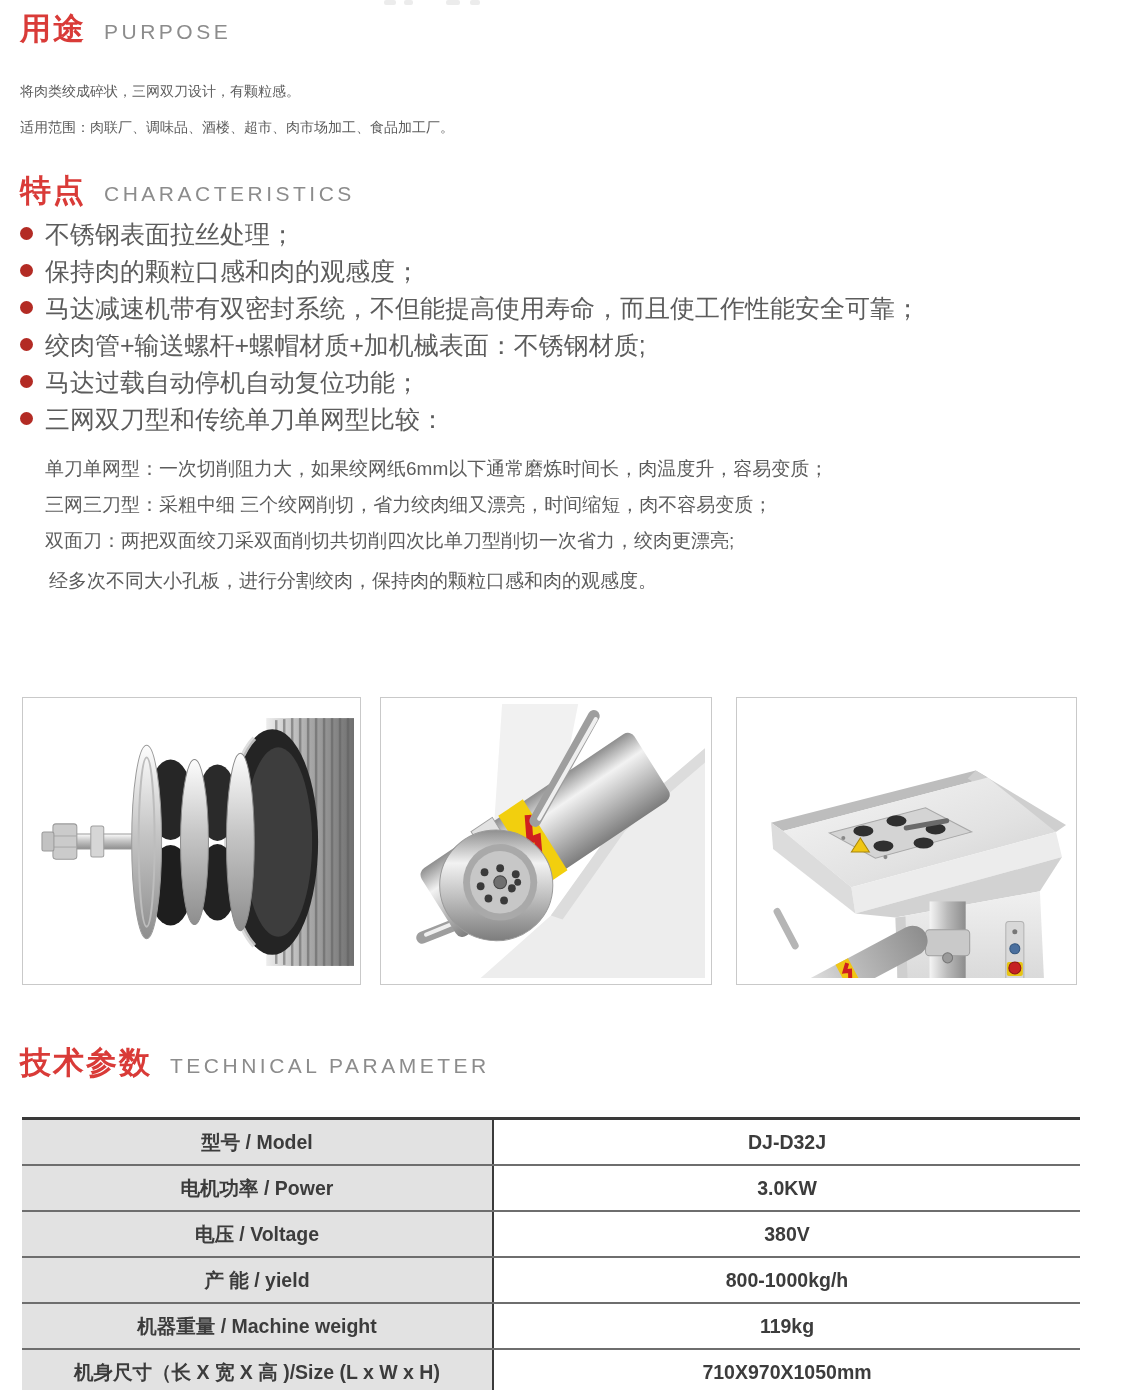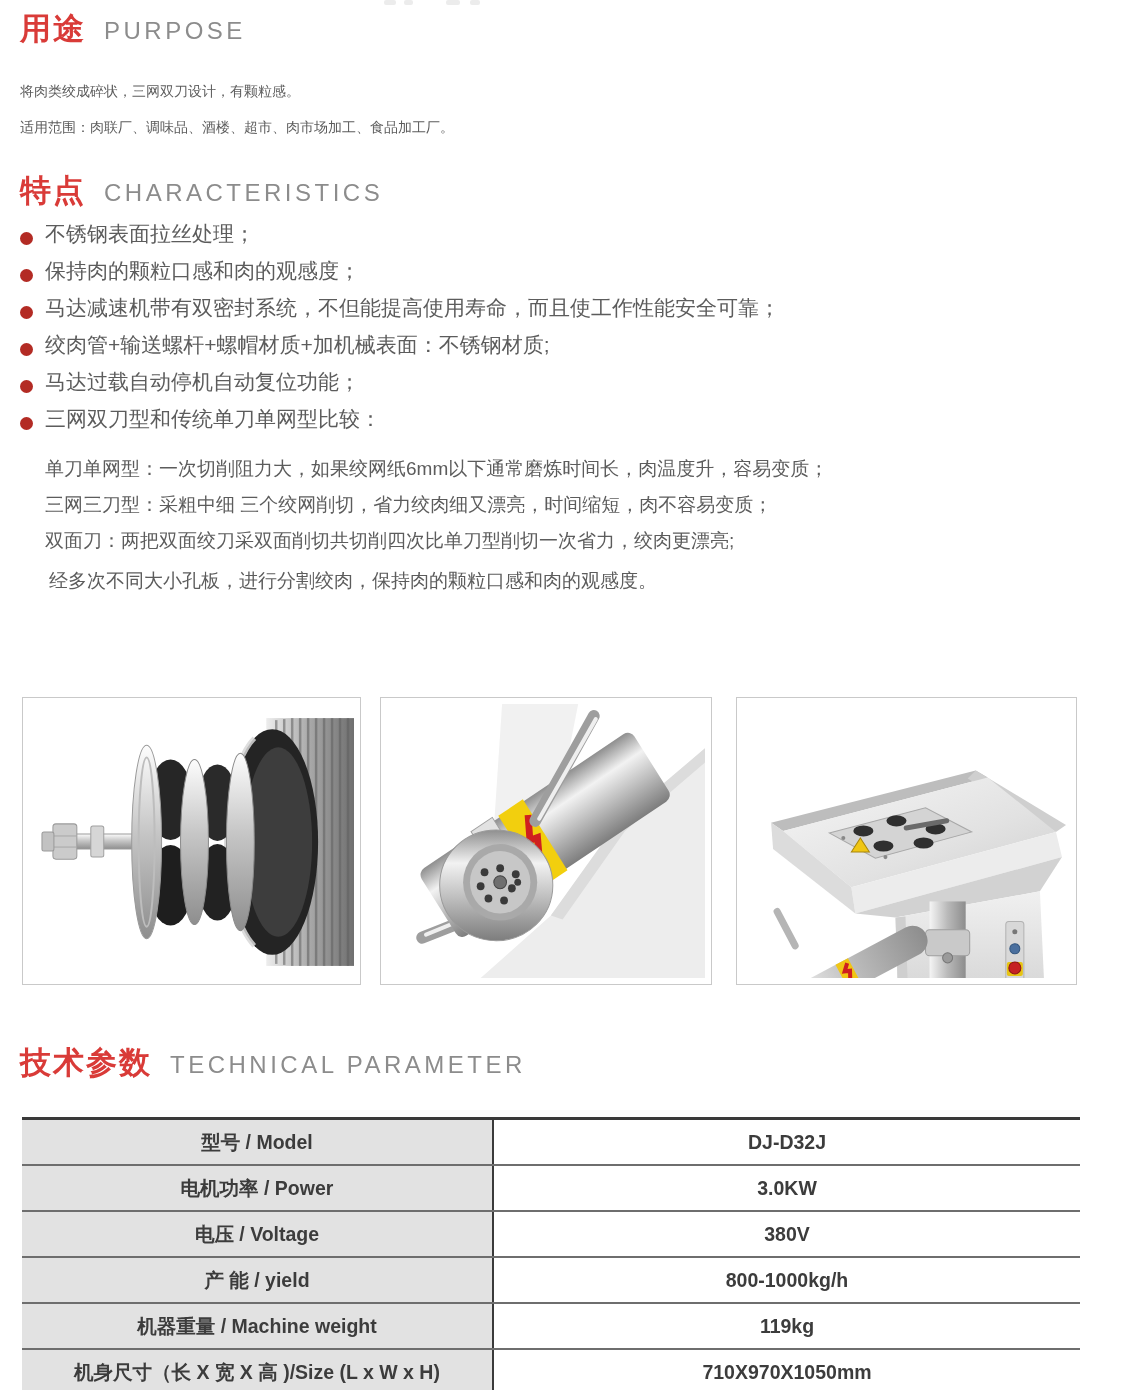--- a/index.html
+++ b/index.html
@@ -17,28 +17,28 @@
   body{
     width:1125px;height:1390px;position:relative;overflow:hidden;
     background:#ffffff;
     font-family:"Liberation Sans","DejaVu Sans",sans-serif;
   }
   .artifact{position:absolute;top:0;height:5px;background:#ececec;border-radius:2px;}
 
   .section{position:absolute;left:20px;width:1090px;}
   .sec-title{display:flex;align-items:baseline;gap:18px;}
   .sec-title .zh{font-size:31px;font-weight:bold;color:var(--accent-red);letter-spacing:2px;line-height:45px;}
-  .sec-title .en{font-size:24px;color:var(--en-gray);letter-spacing:3.5px;font-weight:400;}
+  .sec-title .en{font-size:21px;color:var(--en-gray);letter-spacing:3.5px;font-weight:400;}
 
   #purpose{top:6px;}
   .purpose-lines{margin-top:22px;font-size:14px;color:var(--body-text);line-height:36px;}
 
   #characteristics{top:168px;}
   .bullets{margin-top:10px;}
-  .bullet-row{display:flex;align-items:flex-end;margin-bottom:15px;font-size:21px;color:var(--body-text);line-height:22px;}
+  .bullet-row{display:flex;align-items:flex-start;margin-bottom:15px;font-size:25px;color:var(--body-text);line-height:22px;}
   .dot{width:13px;height:13px;border-radius:50%;background:var(--bullet-red);margin:4px 12px 0 0;flex:none;}
   .sub-lines{margin-top:28px;}
   .sub-line{margin:0 0 14px 25px;font-size:19px;color:var(--body-text);line-height:22px;}
   .sub-line.last{margin-top:18px;margin-left:29px;}
 
   .photo-box{position:absolute;top:697px;height:288px;border:1px solid var(--img-border);
     background:#fff;box-sizing:border-box;padding:6px;}
   #photo-1{left:22px;width:339px;}
   #photo-2{left:380px;width:332px;}
   #photo-3{left:736px;width:341px;}

